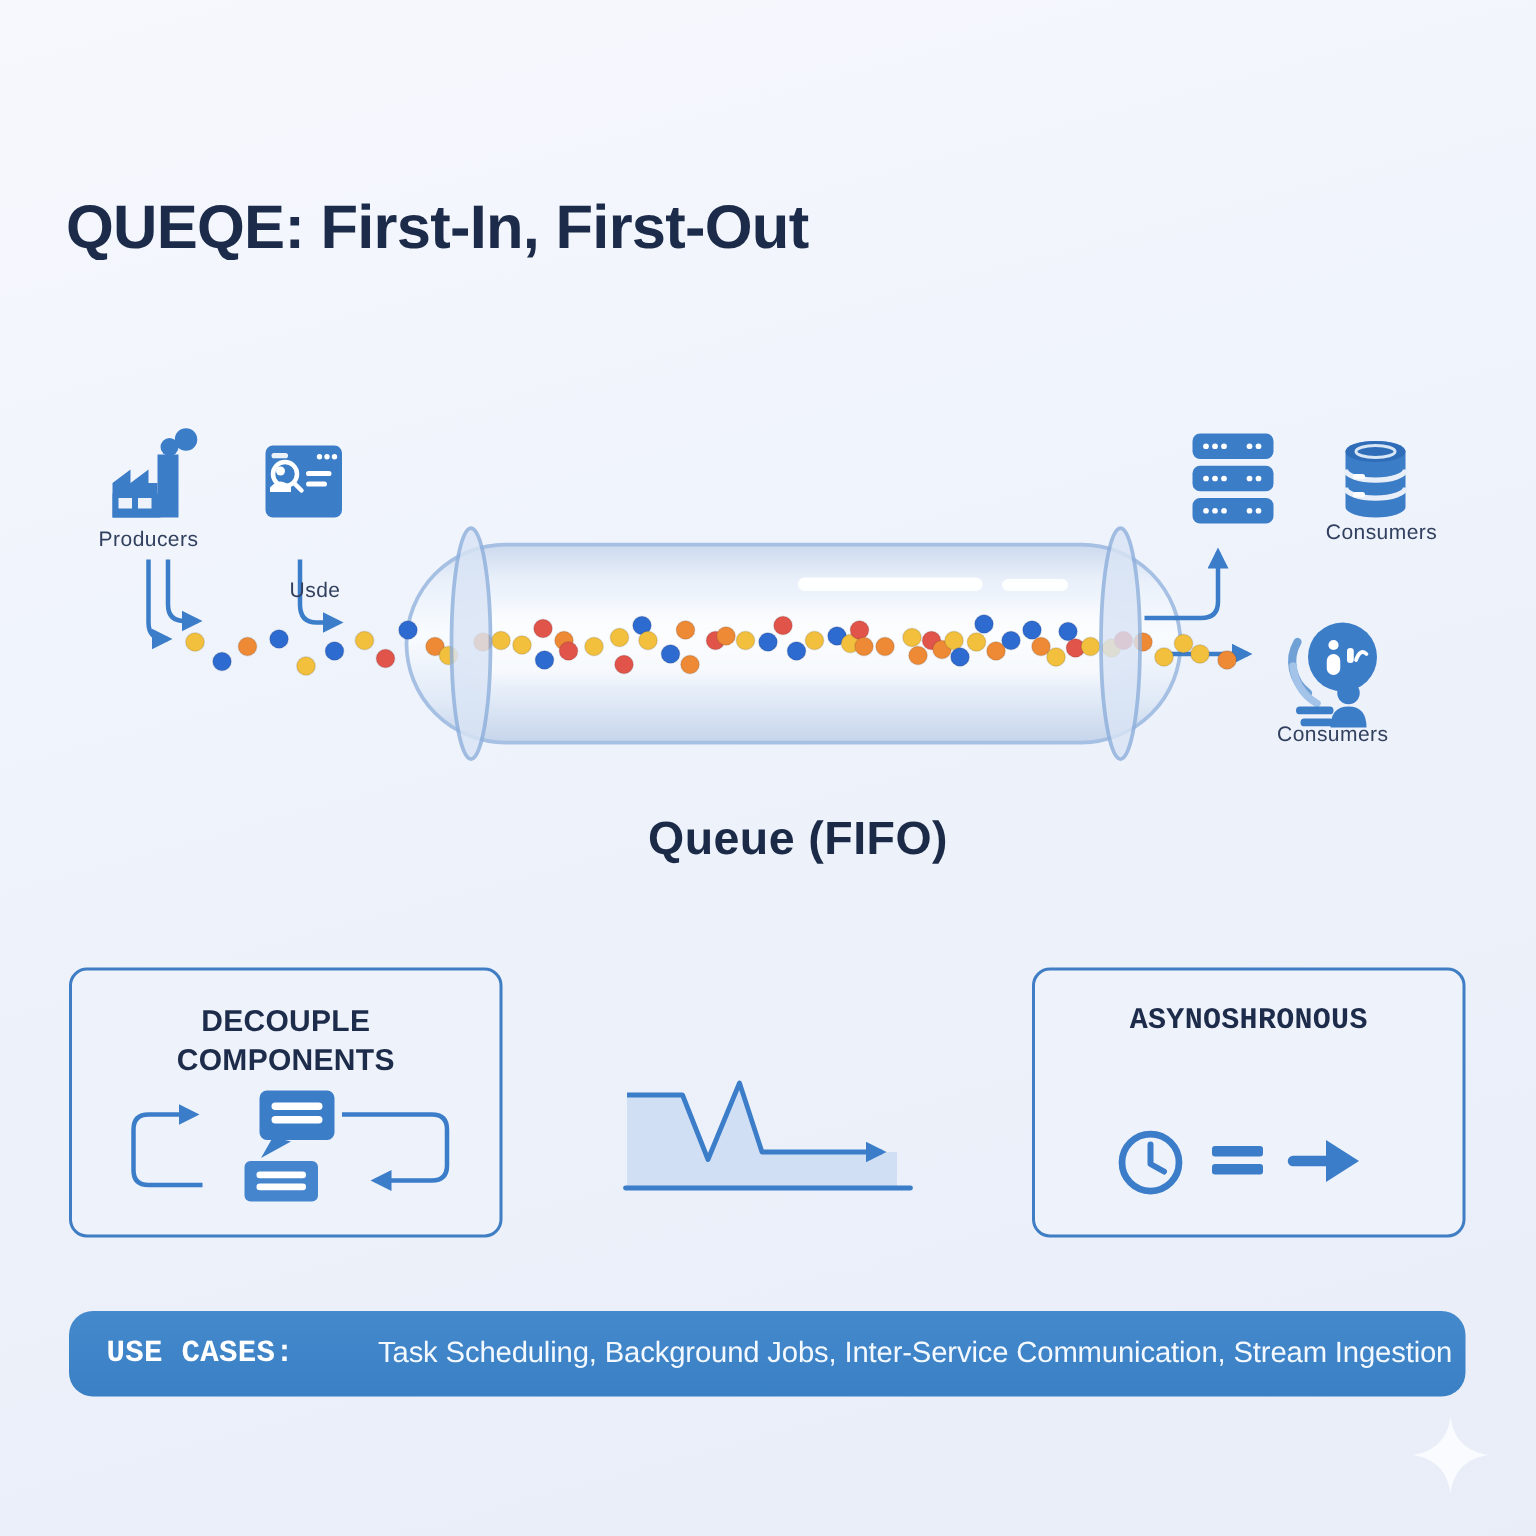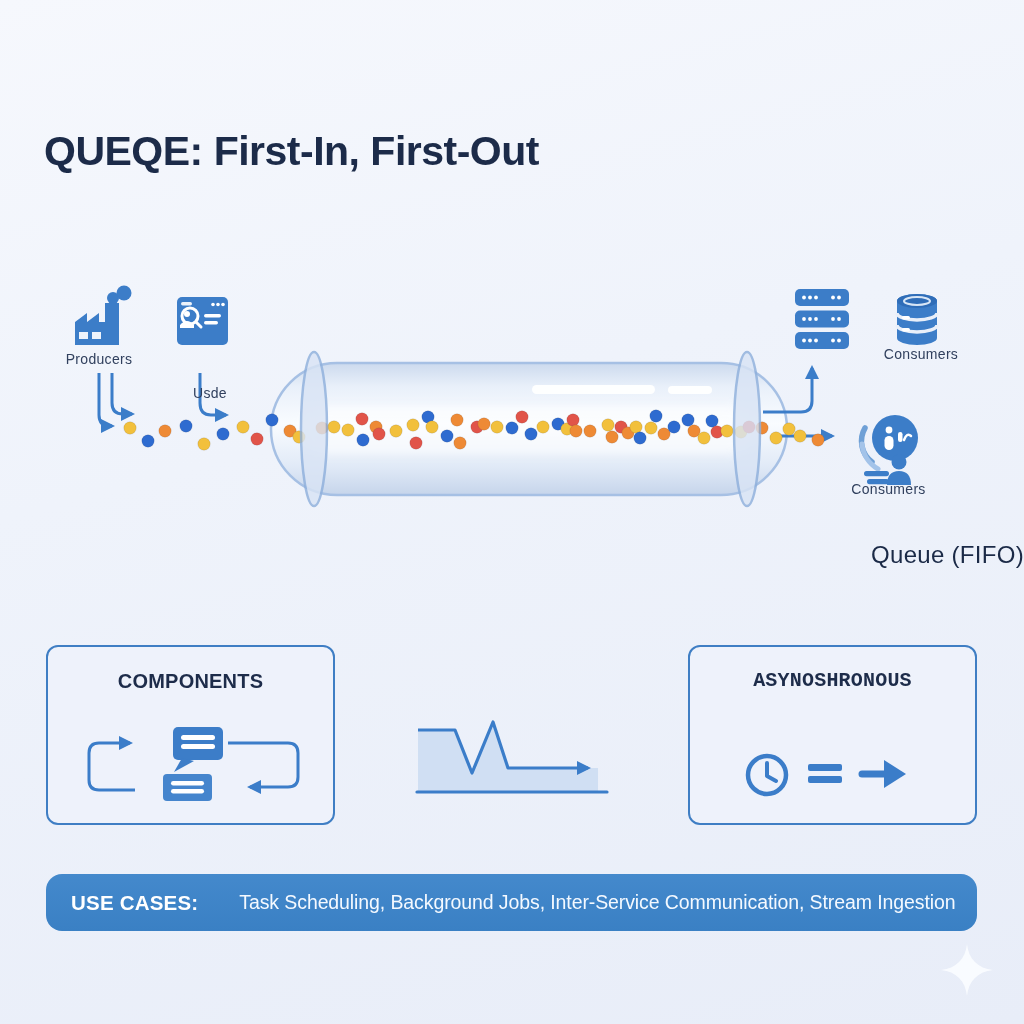--- a/index.html
+++ b/index.html
@@ -16,40 +16,40 @@
   .art{position:absolute; left:0; top:0; width:1024px; height:1024px; z-index:2; pointer-events:none;}
   .lbl{
     position:absolute; text-align:center; font-size:14px; color:#31405e;
     letter-spacing:0.3px; z-index:3;
   }
   .lbl-producers{left:38px; top:351px; width:122px;}
   .lbl-users{left:168px; top:351px; width:84px;margin-top:34px;}
   .lbl-consumers-top{left:860px; top:346px; width:122px;}
   .lbl-consumers-bottom{left:826px; top:481px; width:125px;}
   .queue-caption{
-    position:absolute; left:40px; top:541px; width:984px; text-align:right;
-    font-size:24px; font-weight:400; color:#1b2a47; z-index:3; letter-spacing:0.3px;
+    position:absolute; left:40px; top:541px; width:984px; text-align:center;
+    font-size:31px; font-weight:700; color:#1b2a47; z-index:3; letter-spacing:0.3px;
   }
   .card{
     position:absolute; top:645px; width:289px; height:180px;
     background:#eef2fb; border:2px solid #3f7ec4; border-radius:12px;
     box-sizing:border-box; z-index:1;
   }
   .card-1{left:46px;} .card-2{left:367px;} .card-3{left:688px;font-family:Liberation Mono, monospace;}
   .card-title{
     margin-top:21px; text-align:center; font-size:20px; font-weight:800;
     color:#1d2c4a; letter-spacing:0.2px; line-height:1.32;
   }
   .banner{
     position:absolute; left:46px; top:874px; width:931px; height:57px;
     background:linear-gradient(180deg,#4489cc,#3a80c4); border-radius:16px;
     display:flex; align-items:center; padding-left:25px; box-sizing:border-box;
     z-index:1; white-space:nowrap; overflow:hidden;
   }
-  .banner .prefix{color:#ffffff; font-size:20.5px; font-weight:800; letter-spacing:0.2px; margin-right:9px;}
+  .banner .prefix{color:#ffffff; font-size:20.5px; font-weight:800; letter-spacing:0.2px; margin-right:24px;font-family:Liberation Mono, monospace;}
   .banner .items{color:#f4f9ff; font-size:19.5px; font-weight:400; letter-spacing:-0.1px;margin-left:32px;}
 </style>
 </head>
 <body>
 
 <div class="canvas">
 
   <div class="title">QUEQE: First-In, First-Out</div>
 
   <svg class="art" viewBox="0 0 1024 1024">
@@ -271,20 +271,21 @@
   </svg>
 
   <div class="lbl lbl-producers">Producers</div>
   <div class="lbl lbl-users">Usde</div>
   <div class="lbl lbl-consumers-top">Consumers</div>
   <div class="lbl lbl-consumers-bottom">Consumers</div>
   <div class="queue-caption">Queue (FIFO)</div>
 
   <div class="card card-1">
     <div class="card-title">
+      <div>DECOUPLE</div>
       <div>COMPONENTS</div>
     </div>
   </div>
   <div class="card card-3">
     <div class="card-title">
       <div>ASYNOSHRONOUS</div>
     </div>
   </div>
 
   <div class="banner">

